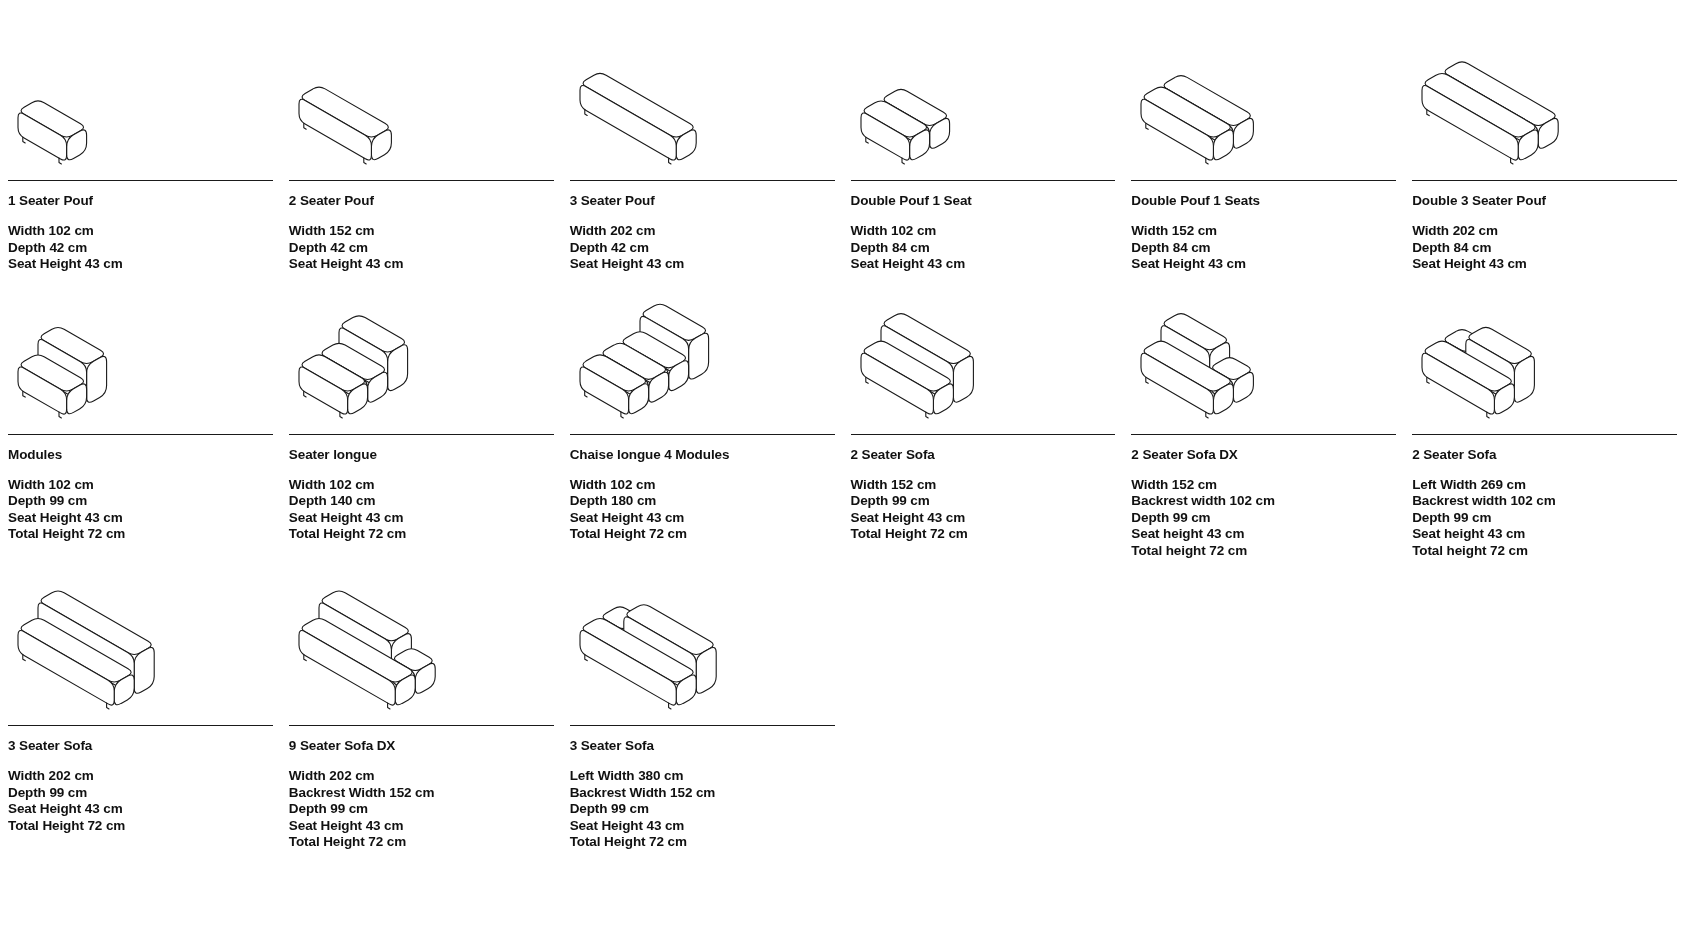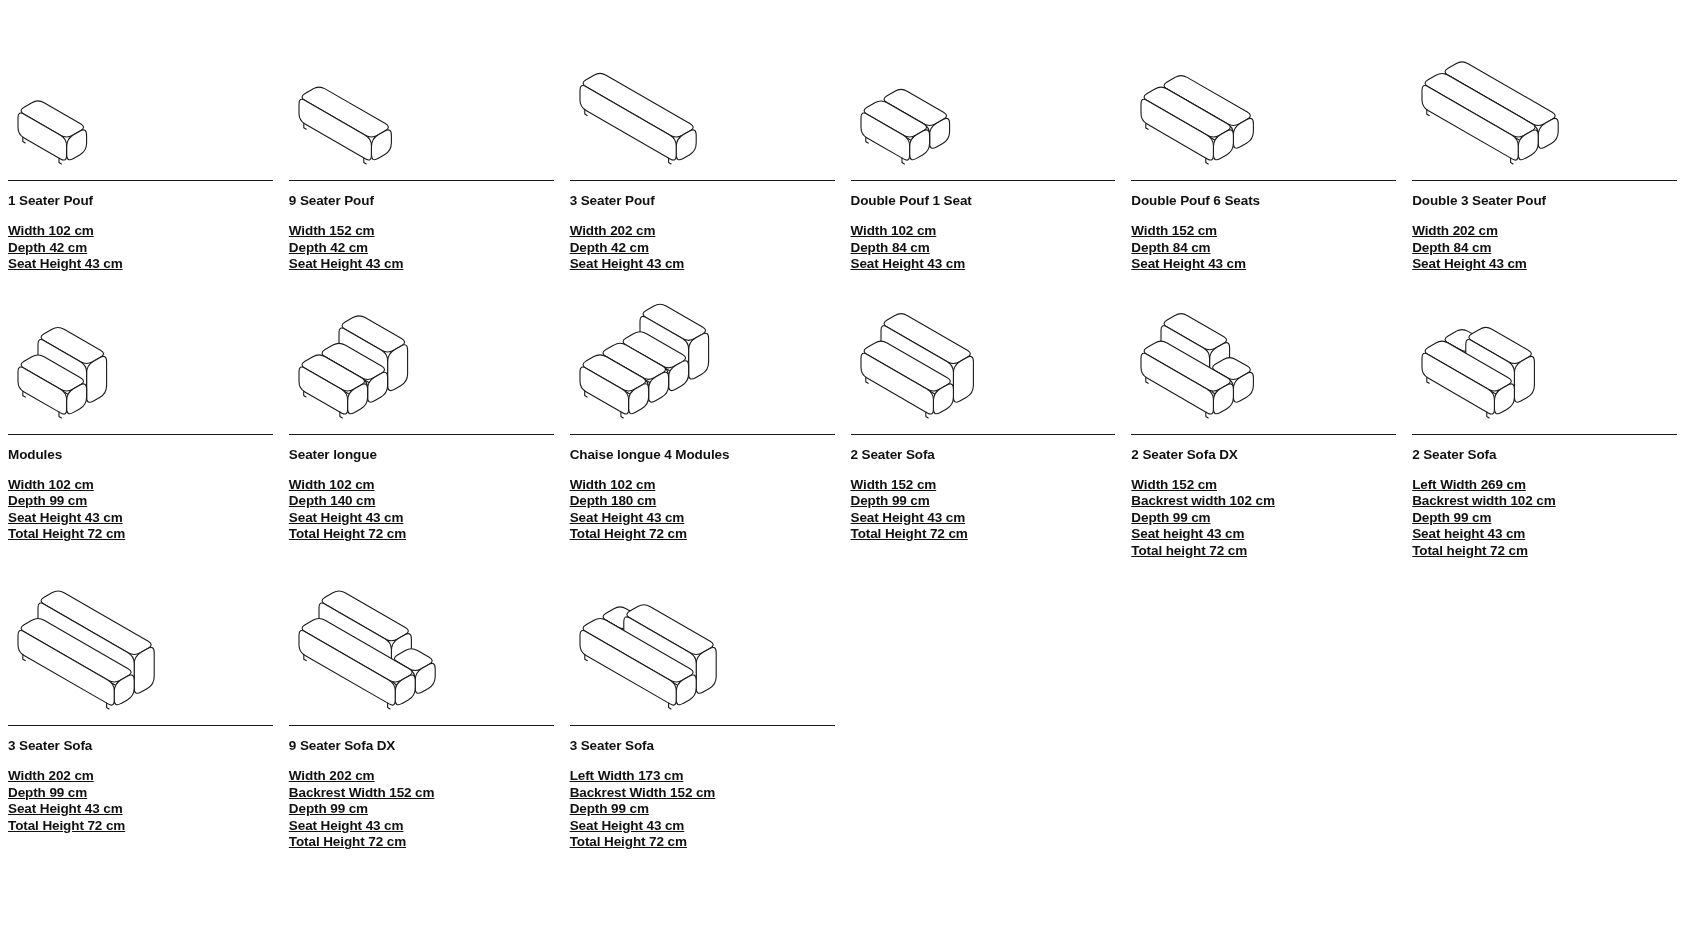--- a/index.html
+++ b/index.html
@@ -34,21 +34,21 @@
   .title{
     margin:11px 0 0 0;
     font-size:13.5px;line-height:17px;
     font-weight:700;letter-spacing:-0.1px;
   }
   .specs{
     margin-top:14px;
     font-size:13.5px;line-height:16.5px;
     font-weight:700;letter-spacing:-0.1px;
   }
-  .spec-line{white-space:nowrap;text-decoration:underline;}
+  .spec-line{white-space:nowrap;}
   svg.product-drawing{display:block;}
 </style>
 </head>
 <body>
 
 <div class="grid">
   <div class="card">
     <div class="figure">
         <svg viewBox="0 0 175 135" width="175" height="135" class="product-drawing">
           <g transform="translate(30.0,89.8)" fill="#ffffff" stroke="#1a1a1a" stroke-width="1.1" stroke-linejoin="round" stroke-linecap="round">
@@ -75,21 +75,21 @@
           <g transform="translate(30.0,76.0)" fill="#ffffff" stroke="#1a1a1a" stroke-width="1.1" stroke-linejoin="round" stroke-linecap="round">
             <path d="M-6.1 -20.1 Q0.0 -23.7 6.1 -20.1 L66.3 14.6 Q72.4 18.2 66.3 21.7 L58.5 26.2 Q52.4 29.7 46.3 26.2 L-13.9 -8.6 Q-20.0 -12.1 -13.9 -15.6 Z"></path>
             <path d="M72.4 26.2 Q72.4 18.2 65.5 22.2 L59.3 25.7 Q52.4 29.7 52.4 37.7 L52.4 45.4 Q52.4 53.4 59.3 49.3 L65.5 45.8 Q72.4 41.8 72.4 33.8 Z"></path>
             <path d="M-20.0 -5.1 Q-20.0 -12.1 -13.9 -8.6 L46.3 26.2 Q52.4 29.7 52.4 36.7 L52.4 46.4 Q52.4 53.4 46.3 49.8 L-13.9 15.1 Q-20.0 11.6 -20.0 4.6 Z"></path>
             <path d="M-15.2 14.3 v4.5 l2.4 1.4" fill="none"></path>
             <path d="M44.8 49.0 v4.5 l2.4 1.4" fill="none"></path>
           </g>
         </svg>
       </div>
     <hr class="rule">
-    <h3 class="title">9 Seater Pouf</h3>
+    <h3 class="title">2 Seater Pouf</h3>
     <div class="specs">
         <div class="spec-line">Width 152 cm</div>
         <div class="spec-line">Depth 42 cm</div>
         <div class="spec-line">Seat Height 43 cm</div>
       </div>
   </div>
 
   <div class="card">
     <div class="figure">
         <svg viewBox="0 0 175 135" width="175" height="135" class="product-drawing">
@@ -148,21 +148,21 @@
             <path d="M44.8 49.0 v4.5 l2.4 1.4" fill="none"></path>
             <path d="M-26.1 -8.6 Q-20.0 -12.1 -13.9 -8.6 L46.3 26.2 Q52.4 29.7 46.3 33.2 L38.5 37.7 Q32.4 41.3 26.3 37.7 L-33.9 3.0 Q-40.0 -0.6 -33.9 -4.1 Z"></path>
             <path d="M52.4 37.7 Q52.4 29.7 45.5 33.7 L39.3 37.2 Q32.4 41.3 32.4 49.3 L32.4 56.9 Q32.4 64.9 39.3 60.9 L45.5 57.4 Q52.4 53.4 52.4 45.4 Z"></path>
             <path d="M-40.0 6.4 Q-40.0 -0.6 -33.9 3.0 L26.3 37.7 Q32.4 41.3 32.4 48.3 L32.4 57.9 Q32.4 64.9 26.3 61.4 L-33.9 26.6 Q-40.0 23.1 -40.0 16.1 Z"></path>
             <path d="M-35.2 25.9 v4.5 l2.4 1.4" fill="none"></path>
             <path d="M24.8 60.5 v4.5 l2.4 1.4" fill="none"></path>
           </g>
         </svg>
       </div>
     <hr class="rule">
-    <h3 class="title">Double Pouf 6 Seats</h3>
+    <h3 class="title">Double Pouf 1 Seats</h3>
     <div class="specs">
         <div class="spec-line">Width 152 cm</div>
         <div class="spec-line">Depth 84 cm</div>
         <div class="spec-line">Seat Height 43 cm</div>
       </div>
   </div>
 
   <div class="card">
     <div class="figure">
         <svg viewBox="0 0 175 135" width="175" height="135" class="product-drawing">
@@ -456,20 +456,20 @@
             <path d="M76.2 51.5 Q76.2 43.5 69.3 47.5 L63.1 51.0 Q56.2 55.0 56.2 63.0 L56.2 70.7 Q56.2 78.7 63.1 74.6 L69.3 71.1 Q76.2 67.1 76.2 59.1 Z"></path>
             <path d="M-40.0 6.4 Q-40.0 -0.6 -33.9 3.0 L50.1 51.5 Q56.2 55.0 56.2 62.0 L56.2 71.7 Q56.2 78.7 50.1 75.1 L-33.9 26.6 Q-40.0 23.1 -40.0 16.1 Z"></path>
             <path d="M-35.2 25.9 v4.5 l2.4 1.4" fill="none"></path>
             <path d="M48.6 74.3 v4.5 l2.4 1.4" fill="none"></path>
           </g>
         </svg>
       </div>
     <hr class="rule">
     <h3 class="title">3 Seater Sofa</h3>
     <div class="specs">
-        <div class="spec-line">Left Width 173 cm</div>
+        <div class="spec-line">Left Width 380 cm</div>
         <div class="spec-line">Backrest Width 152 cm</div>
         <div class="spec-line">Depth 99 cm</div>
         <div class="spec-line">Seat Height 43 cm</div>
         <div class="spec-line">Total Height 72 cm</div>
       </div>
   </div>
 </div>
 
 </body></html>

